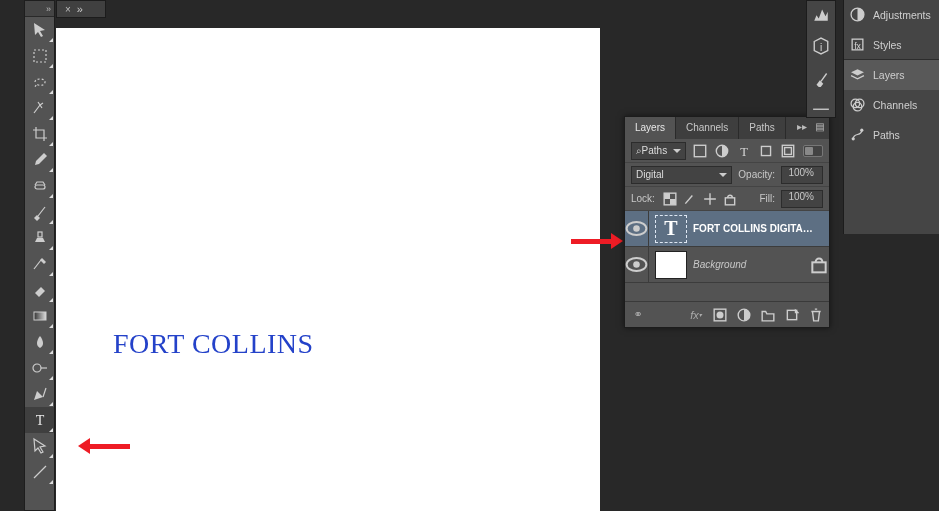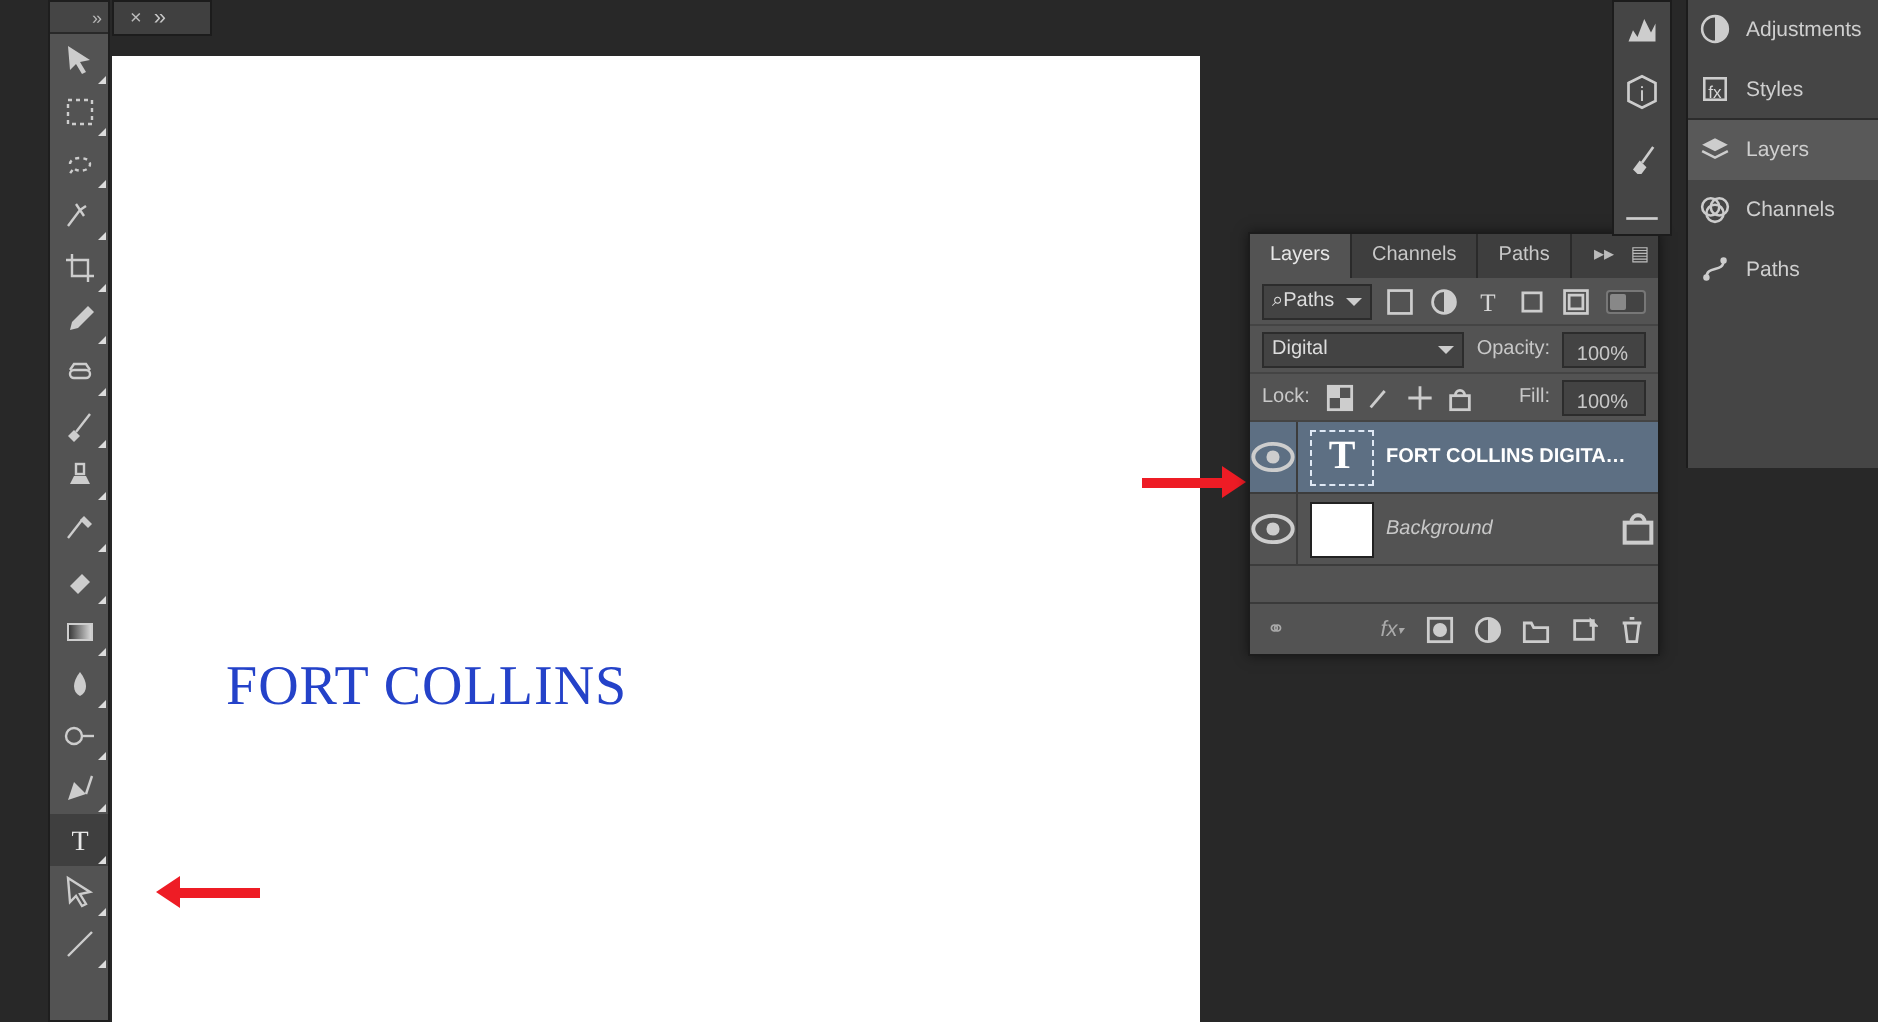--- a/index.html
+++ b/index.html
@@ -205,21 +205,21 @@
     content:""; position:absolute; left:1px;top:1px;width:8px;height:8px;background:#888;border-radius:1px;
   }
   .lp-row.opacity { justify-content: space-between; }
   .lp-row.lock { }
   .lock-icons { display:flex; gap:6px; align-items:center; margin-left:2px;}
   .lock-icons span{width:14px;height:14px;display:flex;align-items:center;justify-content:center;}
 
   .lp-val {
     background:#434343;
     height:18px;border:1px solid #2c2c2c;
-    display:inline-flex;align-items:flex-end;padding:0 4px;min-width:42px;justify-content:flex-end;
+    display:inline-flex;align-items:flex-start;padding:0 4px;min-width:42px;justify-content:flex-end;
   }
   .lp-val .tri{margin-left:4px;}
 
   .layer-list {
     max-height: 120px;
   }
   .layer {
     height: 36px;
     border-bottom: 1px solid #3c3c3c;
     display: flex;

